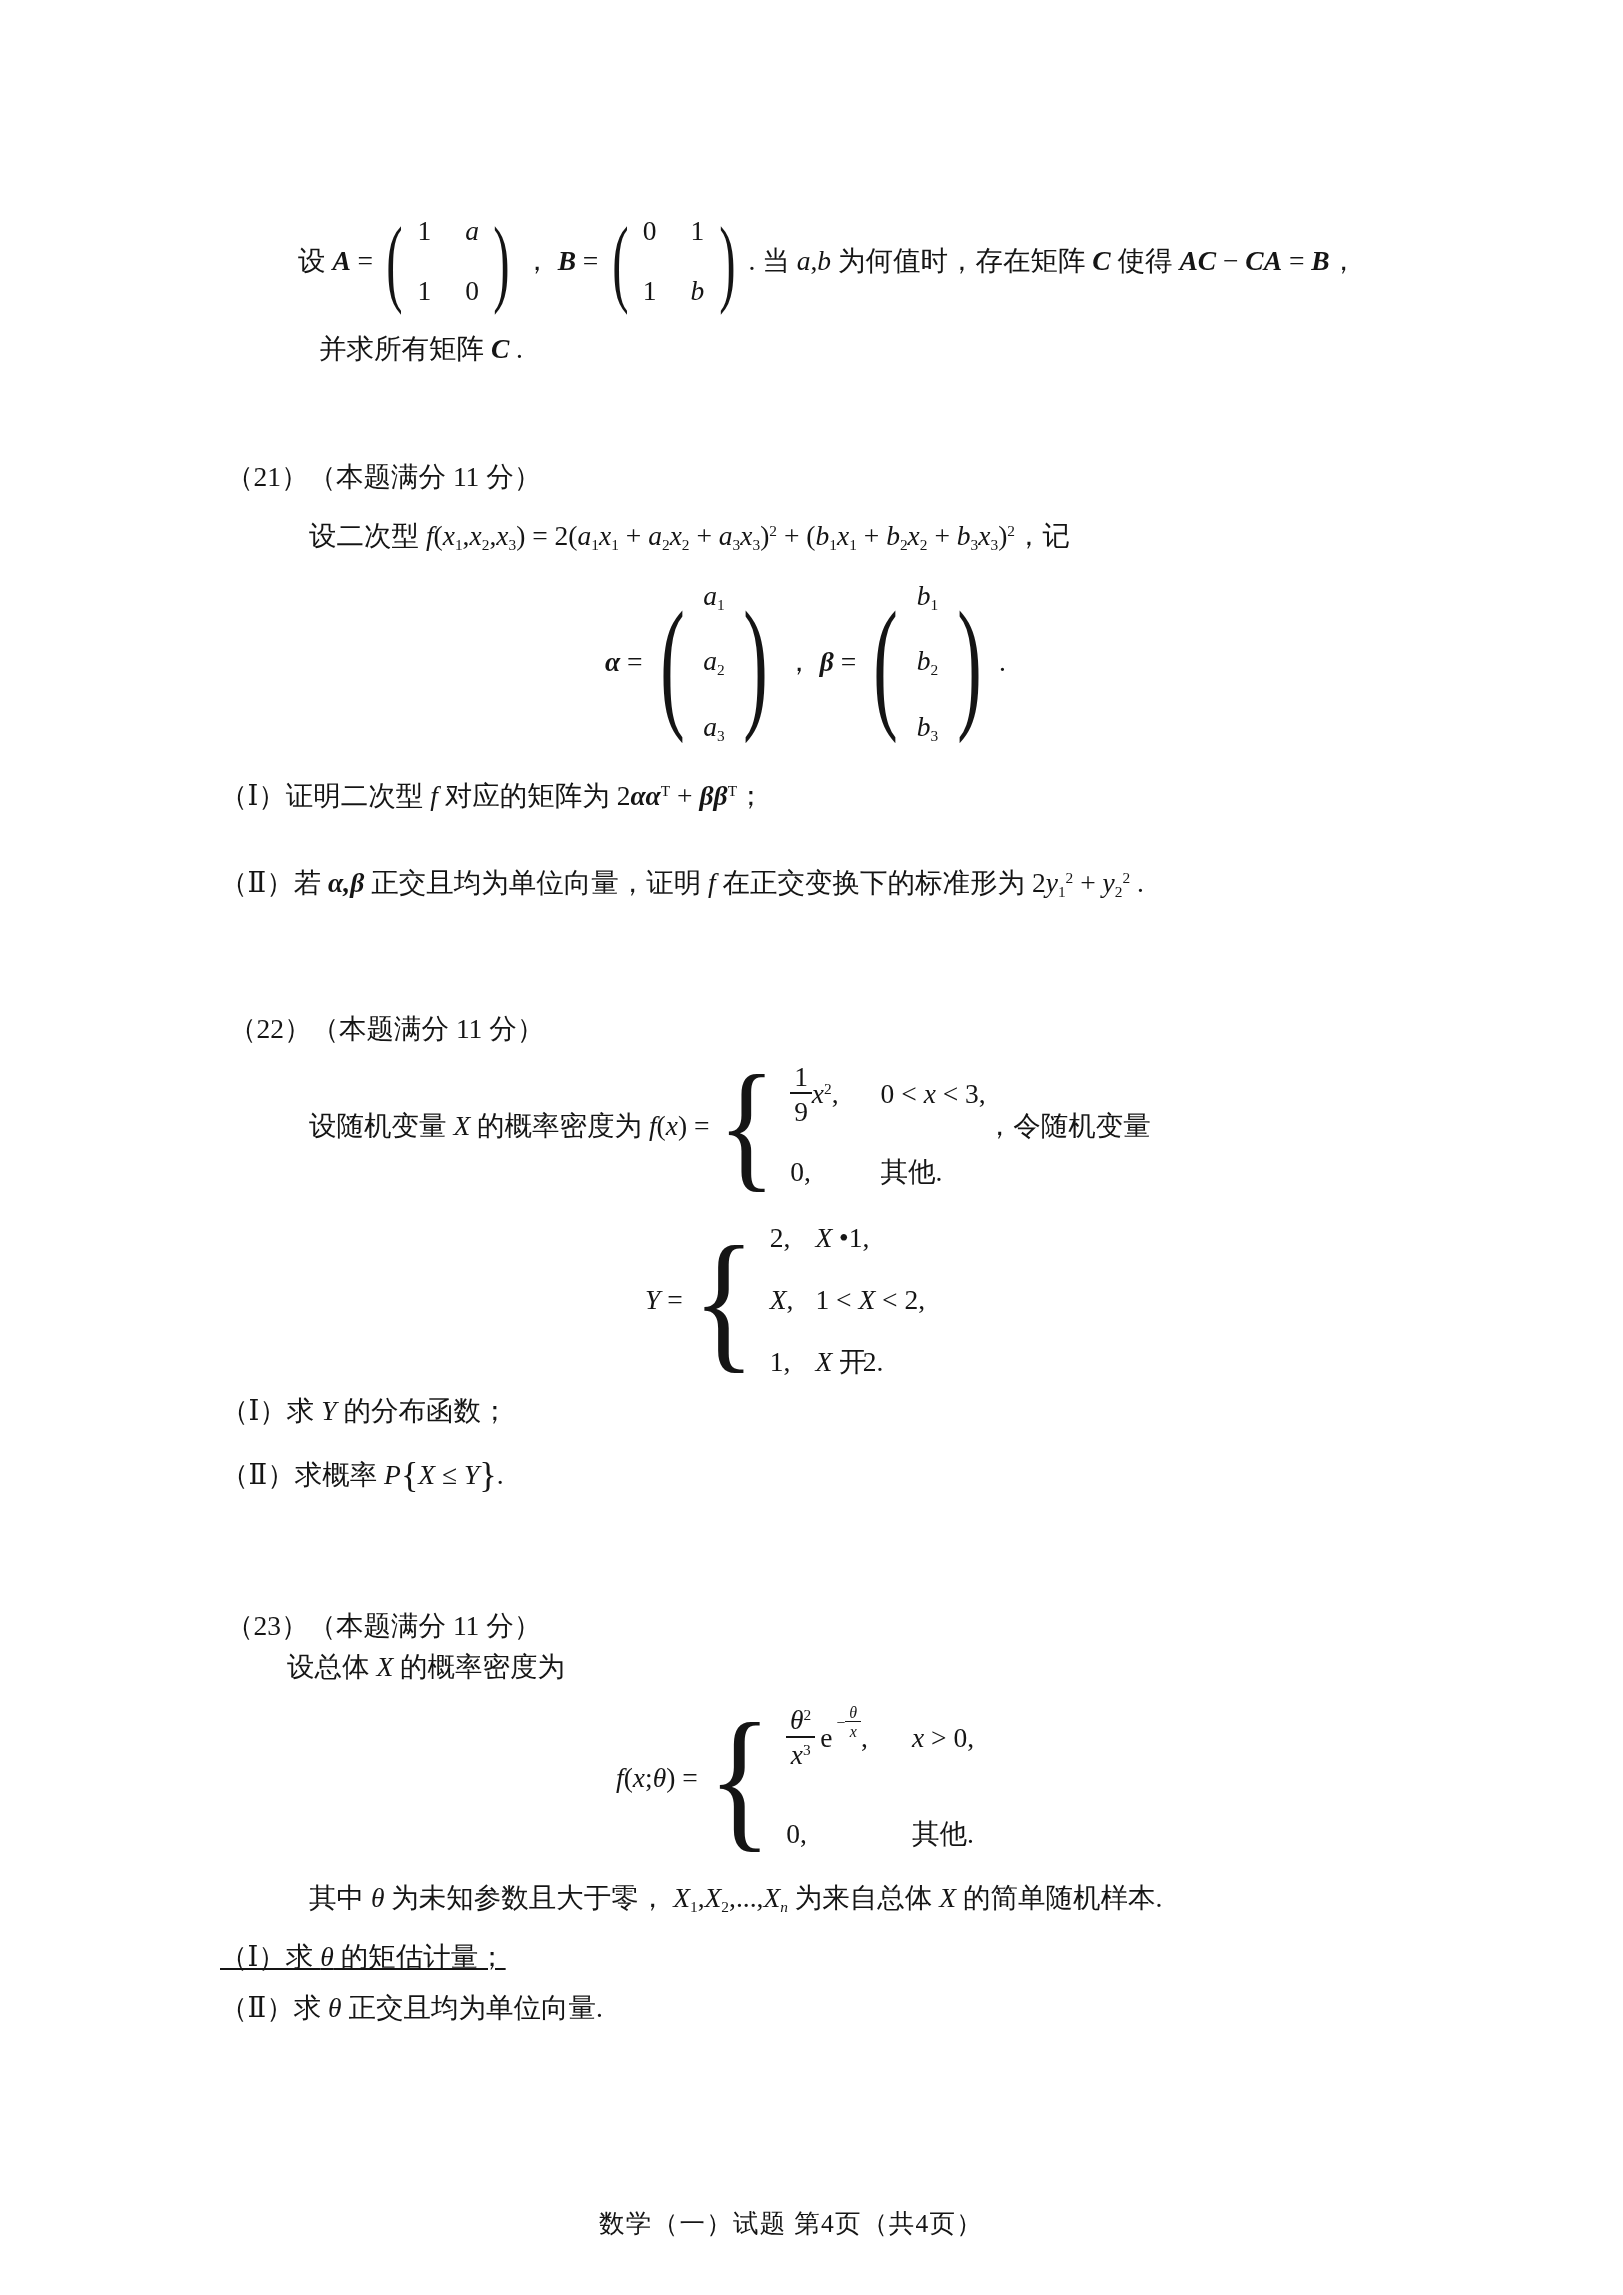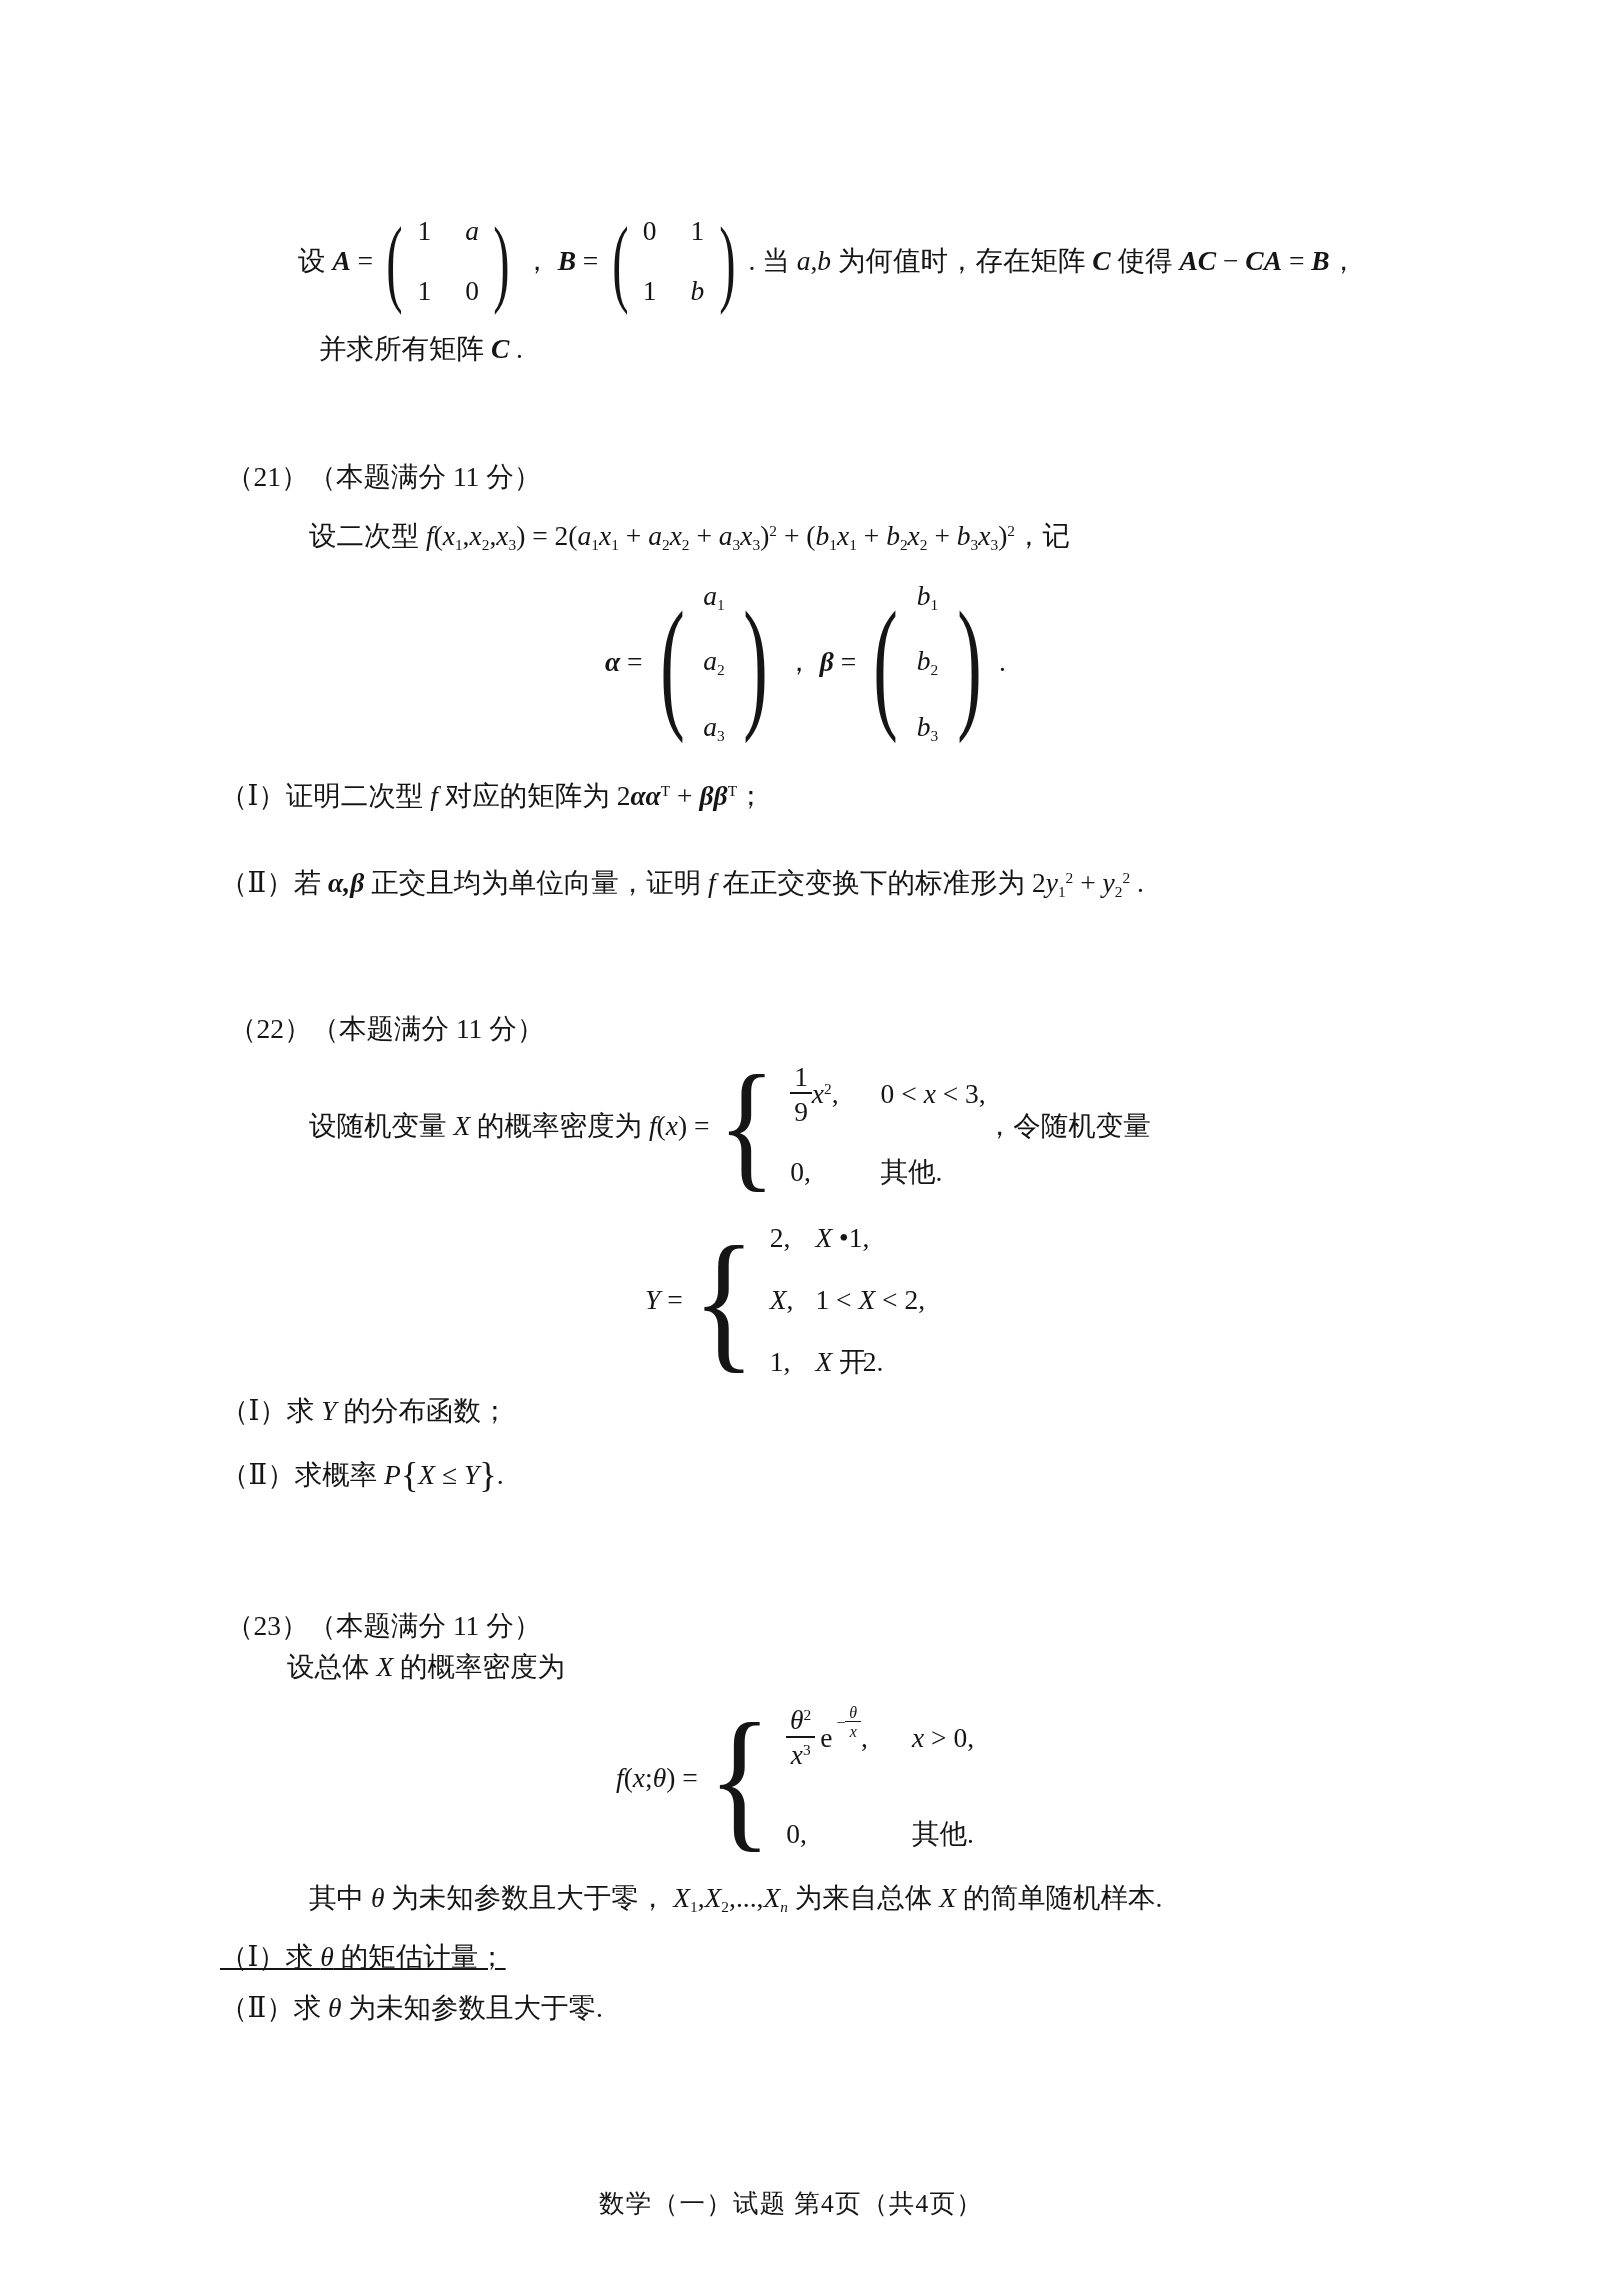--- a/index.html
+++ b/index.html
@@ -35,21 +35,21 @@
   .pw{display:inline-flex;align-items:center;margin-left:3.9px;}
   .pwrows{display:grid;grid-template-columns:max-content max-content;column-gap:42px;row-gap:26px;align-items:center;margin-left:9.2px;}
   .pwval{display:flex;align-items:center;}
   
   .frac{display:inline-flex;flex-direction:column;align-items:center;line-height:1.15;vertical-align:middle;}
   .fnum{padding:0 3.9px;}
   .fden{border-top:2px solid currentColor;align-self:stretch;text-align:center;padding:1.3px 3.9px 0;}
   .expwrap{display:inline-flex;align-items:center;font-size:0.58em;position:relative;top:-0.95em;margin-left:3.9px;}
   .expwrap .frac{line-height:1.1;}
   .expwrap .fden{border-top:1.3px solid currentColor;}
-  .footer{font-size:25.5px;letter-spacing:1.3px;}
+  .footer{font-size:25.5px;letter-spacing:1.3px;margin-top:20px;}
 </style>
 </head>
 <body>
 
 <div class="abs line mathline" style="left:298px;top:208px;height:105px;">
   <span><span class="s-cjk">设 </span><span class="s-bi">A</span><span class="s-rm"> = </span></span>
   <span class="mat">
     <span class="paren p2">(</span>
     <span class="grid2">
       <span><span class="s-rm">1</span></span>
@@ -181,16 +181,16 @@
       <span class="pwval">
           <span class="s-rm">0,</span>
         </span>
       <span><span class="s-cjk">其他.</span></span>
     </span>
   </span>
 </div>
 
 <div class="abs line" style="left:309px;top:1879px;"><span class="s-cjk">其中 </span><span class="s-it">θ</span><span class="s-cjk"> 为未知参数且大于零， </span><span class="s-it">X</span><span class="s-sub">1</span><span class="s-rm">,</span><span class="s-it">X</span><span class="s-sub">2</span><span class="s-rm">,...,</span><span class="s-it">X</span><span class="s-subit">n</span><span class="s-cjk"> 为来自总体 </span><span class="s-it">X</span><span class="s-cjk"> 的简单随机样本.</span></div>
 <div class="abs line" style="left:220px;top:1938px;text-decoration:underline;"><span class="s-cjk">（Ⅰ）求 </span><span class="s-it">θ</span><span class="s-cjk"> 的矩估计量；</span></div>
-<div class="abs line" style="left:220px;top:1989px;"><span class="s-cjk">（Ⅱ）求 </span><span class="s-it">θ</span><span class="s-cjk"> 为未知参数且大于零.</span></div>
+<div class="abs line" style="left:220px;top:1989px;"><span class="s-cjk">（Ⅱ）求 </span><span class="s-it">θ</span><span class="s-cjk"> 正交且均为单位向量.</span></div>
 
 <div class="abs footer" style="left:599px;top:2186px;">数学（一）试题 第4页（共4页）</div>
 
 
 </body></html>

